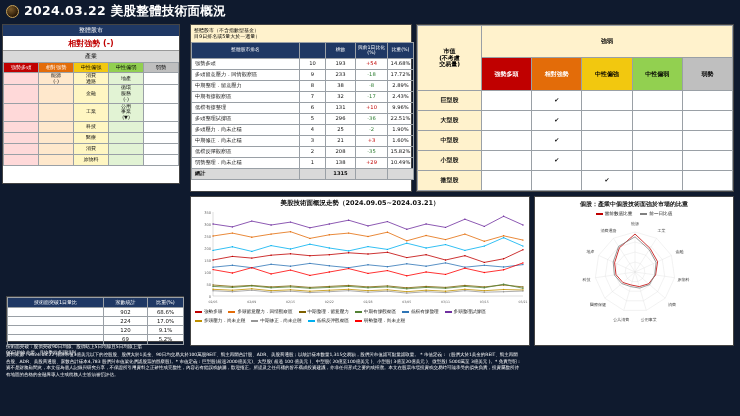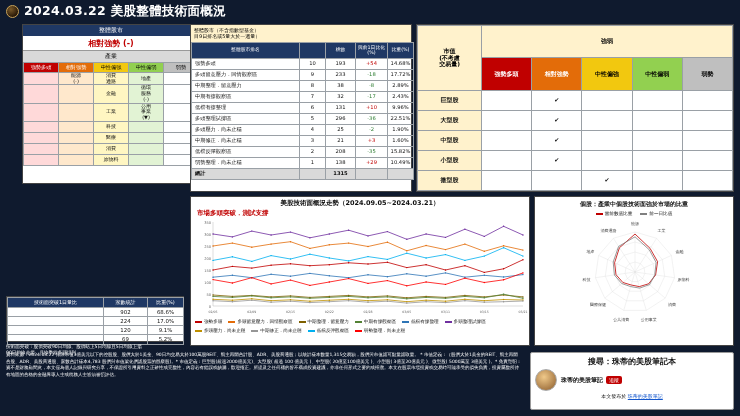--- a/index.html
+++ b/index.html
@@ -20,21 +20,21 @@
   .header .ball { width:13px; height:13px; border-radius:50%;
             background:radial-gradient(circle at 35% 30%, #7a5a2a, #2b1a08 70%);
             border:1px solid #caa45a; margin-right:5px; }
   .header .htitle { font-size:12.5px; font-weight:bold; letter-spacing:.3px; }
 
   
   table { border-collapse:collapse; }
   td, th { border:1px solid #9aa0a6; font-size:5.2px; text-align:center; padding:0; line-height:1.15; }
 
   
-  .panelA { position:absolute; left:22px; top:24px; width:178px; height:160px;
+  .panelA { position:absolute; left:2px; top:24px; width:178px; height:160px;
             background:#fff; border:1px solid #444; }
   .panelA .ttl1 { background:#1f3864; color:#fff; font-size:6px; text-align:center; padding:1px 0; }
   .panelA .ttl2 { background:#fff; color:#c00000; font-size:8px; font-weight:bold; text-align:center; padding:2px 0 1px; }
   .panelA .ttl3 { background:#d9d9d9; color:#000; font-size:6px; text-align:center; padding:1px 0; border-top:1px solid #999; }
   .matrix { width:100%; table-layout:fixed; }
   .matrix th { font-size:5.2px; color:#fff; padding:1.5px 0; font-weight:normal; }
   .matrix td { height:11px; font-size:5px; }
   .m-h0 { background:#c00000; }
   .m-h1 { background:#e36c09; }
   .m-h2 { background:#f2c80f; color:#000 !important; }
@@ -378,21 +378,20 @@
         <td class="d-cell">✔</td>
         <td class="d-cell"></td>
         <td class="d-cell"></td>
       </tr>
     </tbody>
       </table>
   </div>
 
   <div class="panelE">
     <div class="etitle">美股技術面概況走勢（2024.09.05~2024.03.21）</div>
-    <div class="esub">市場多頭突破．測試支撐</div>
     <div class="plot">
       <svg id="lineChart" width="338" height="100">
           <line x1="22" y1="4" x2="22" y2="88" stroke="#bbb" stroke-width="0.5"></line>
           <line x1="22" y1="88" x2="332" y2="88" stroke="#bbb" stroke-width="0.5"></line>
           <text x="20" y="89.6" font-size="3.6" fill="#666" text-anchor="end">0</text>
           <text x="20" y="77.6" font-size="3.6" fill="#666" text-anchor="end">50</text>
           <text x="20" y="65.6" font-size="3.6" fill="#666" text-anchor="end">100</text>
           <text x="20" y="53.6" font-size="3.6" fill="#666" text-anchor="end">150</text>
           <text x="20" y="41.6" font-size="3.6" fill="#666" text-anchor="end">200</text>
           <text x="20" y="29.6" font-size="3.6" fill="#666" text-anchor="end">250</text>
@@ -636,26 +635,14 @@
         <text x="55.4" y="37.1" font-size="4" fill="#444" text-anchor="middle">地產</text>
         <line x1="100" y1="56" x2="78.4" y2="22.3" stroke="#ddd" stroke-width="0.4"></line>
         <text x="73.5" y="16.3" font-size="4" fill="#444" text-anchor="middle">消費通路</text>
         <polygon points="100.0,18.0 115.1,32.4 122.6,45.7 120.6,59.0 113.6,67.8 104.3,70.6 96.2,69.0 87.9,66.5 81.0,58.7 79.6,46.7 84.4,31.8" fill="none" stroke="#c00000" stroke-width="0.8"></polygon>
         <polygon points="100.0,20.8 114.3,33.8 121.1,46.4 119.8,58.8 114.5,68.6 104.7,72.1 95.7,70.6 86.7,67.5 79.4,59.0 78.2,46.0 83.6,30.4" fill="none" stroke="#808080" stroke-width="0.8"></polygon>
       </svg>
   </div>
 
   <div class="foot">資料來源：2024.03.22 排除市值3億美元以下的控股股、股價大於1美金、90日均交易大於100萬股REIT、凱主再開合計股、ADR、美股普通股；以統計樣本數量1,315交易額，股價與市值認可點量認取量。 * 市值定義：（股價大於1美金的REIT、凱主再開合股、ADR、美股普通股、家數合計樣本4,783 股價與市值梁化價認股票的觀察股)。* 市值定義：巨型股(超過2000億美元)、大型股( 超過 100 億美元 )、中型股( 20億至100億美元 )、小型股( 3億至20億美元 )、微型股( 5000萬至 3億美元 )。* 免責聲明：資不是財務顧問意，本文僅為個人記錄與研究分享，不保證所引用資料之正確性或完整性，內容若有錯誤或缺漏，歡迎指正。所提及之任何標的皆不構成投資建議，亦非任何形式之要約或招攬。本文在股票市場投資或交易時可能承受的損失負責，投資屬整所持有地區的合格的金融界專人士或稅務人士皆須審慎評估。</div>
 
-  <div class="searchbox">
-    <div class="sline">搜尋：珠蒂的美股筆記本</div>
-    <div class="srow">
-      <span class="avatar"></span>
-      <span class="sname">珠蒂的美股筆記</span>
-      <span class="tag">追蹤</span>
-    </div>
-    <div class="sbot">
-      <span>本文發布於</span>
-      <span class="u">珠蒂的美股筆記</span>
-    </div>
-  </div>
 
 </div>
 
 </body></html>

